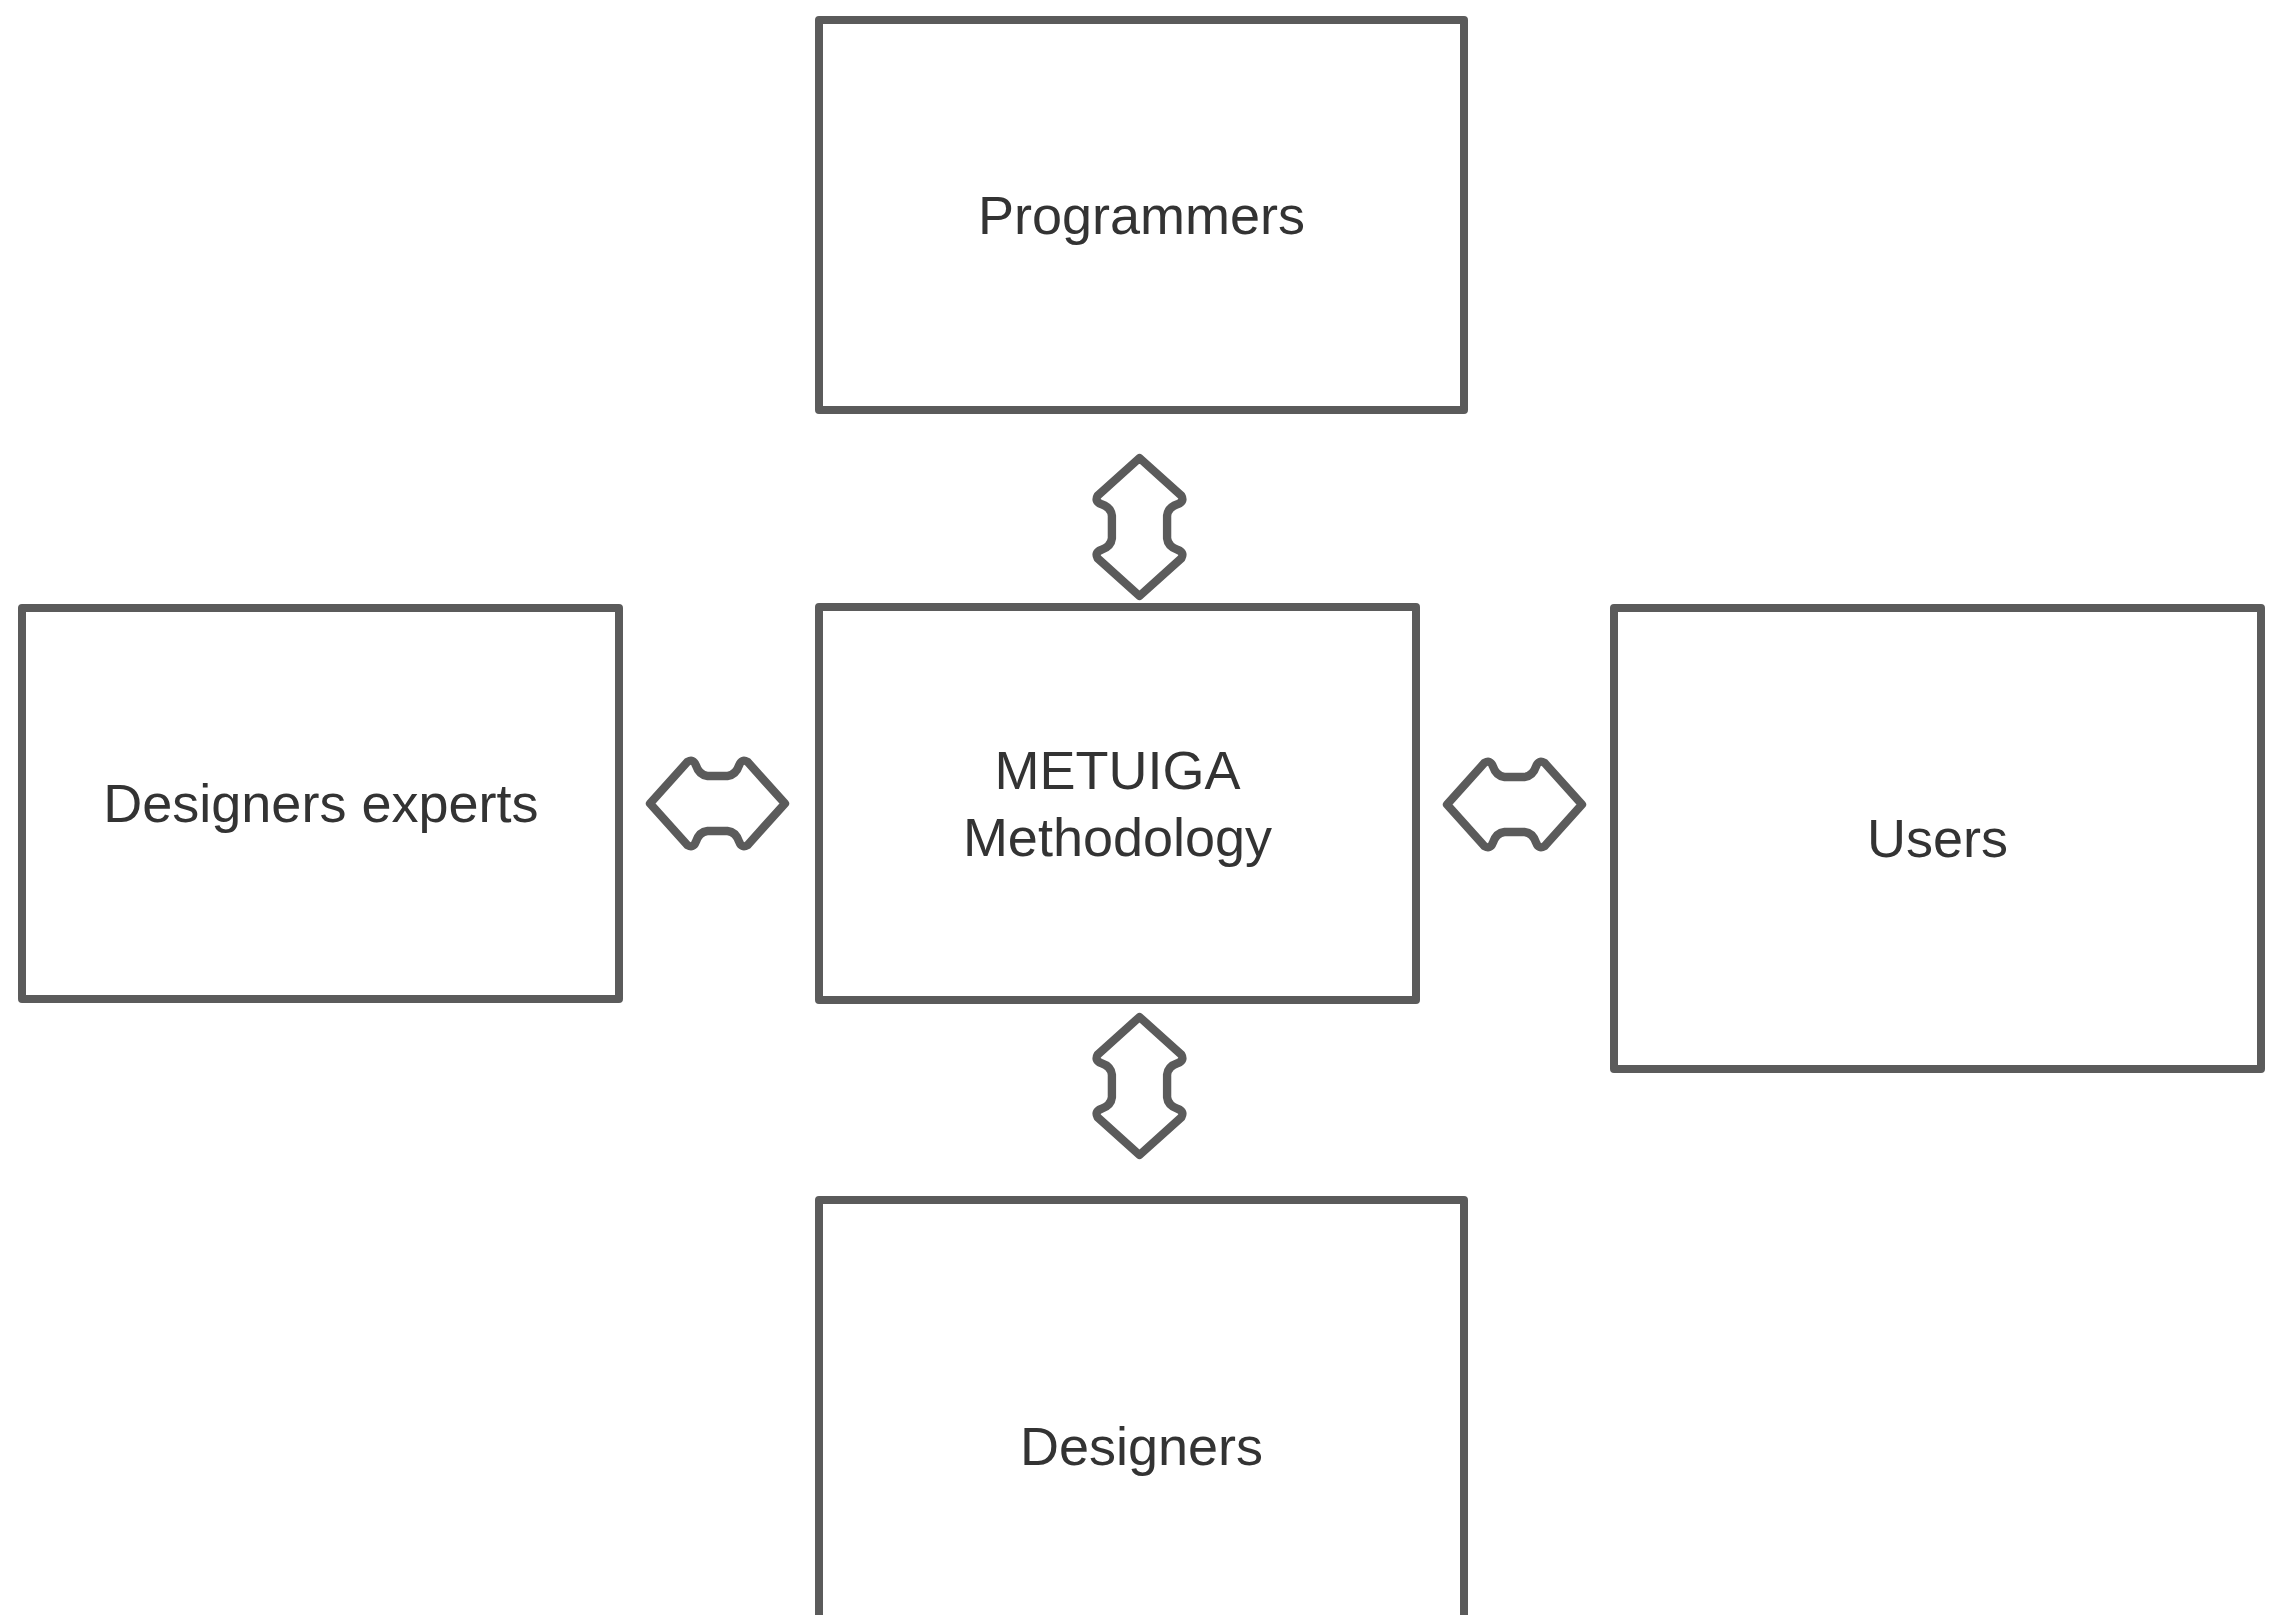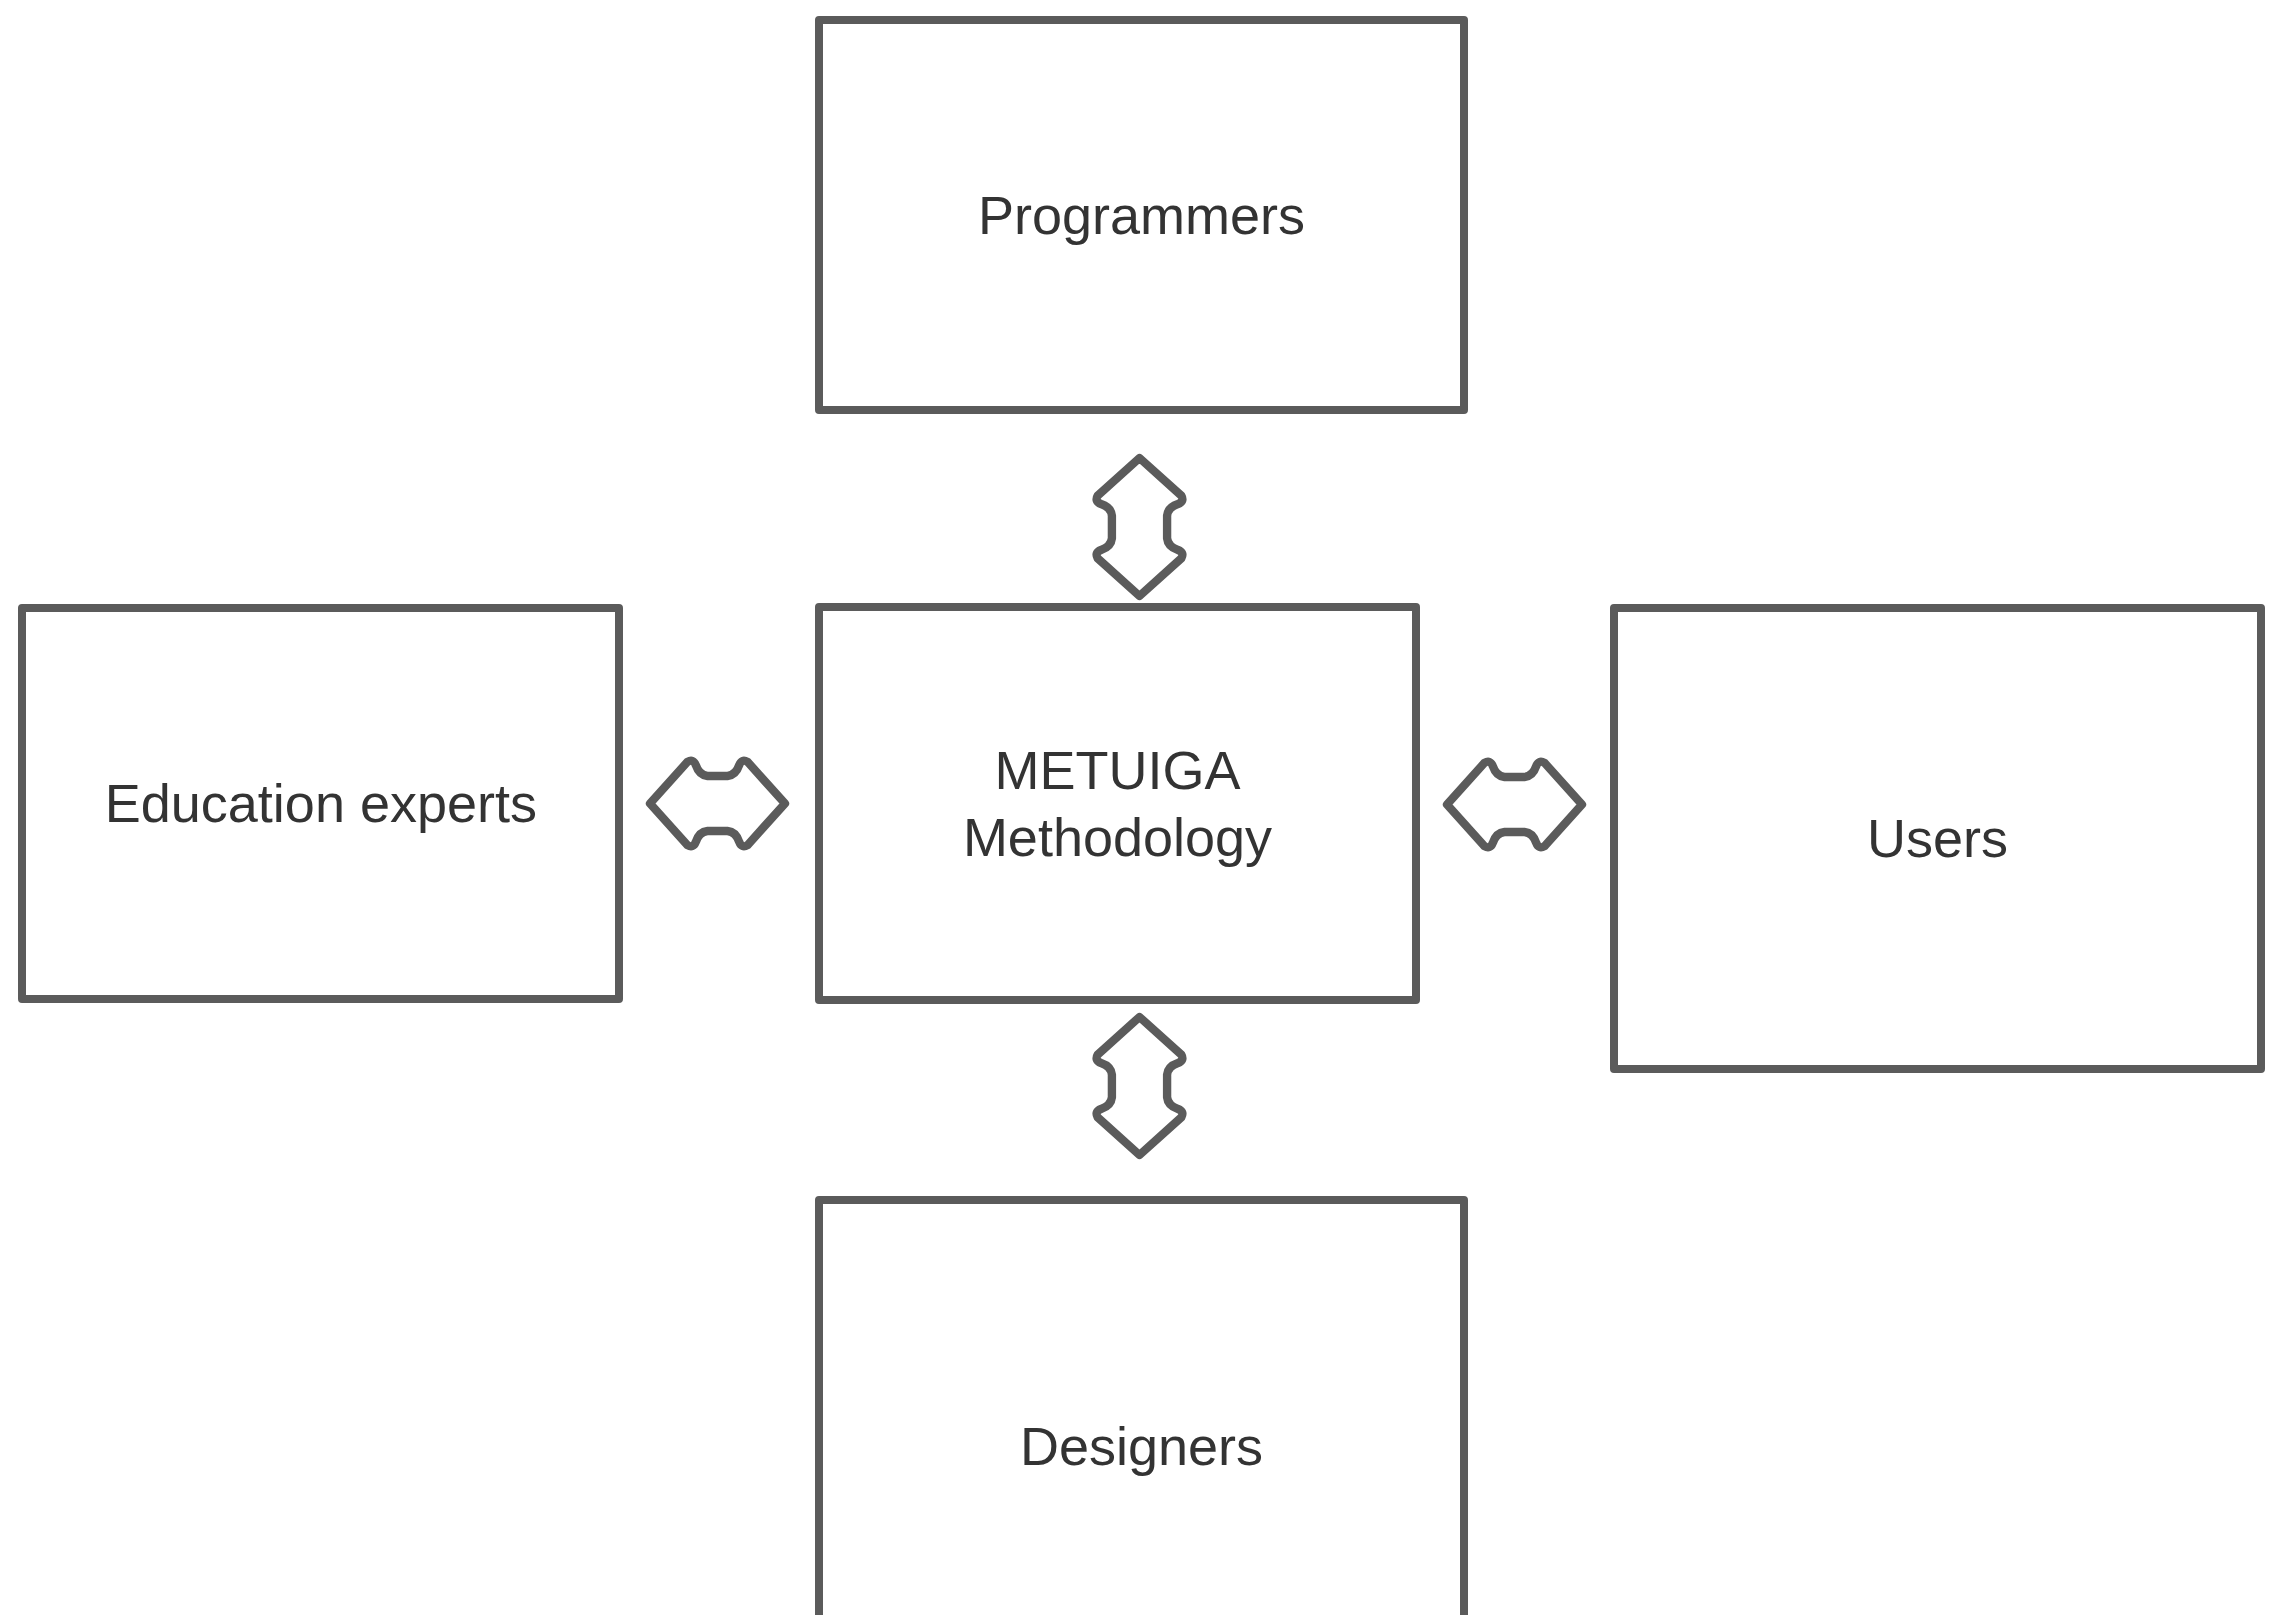--- a/index.html
+++ b/index.html
@@ -55,21 +55,21 @@
 </head>
 <body>
 
 <div class="canvas">
 
   <div class="node node-programmers">
     <span class="node-label">Programmers</span>
   </div>
 
   <div class="node node-education">
-    <span class="node-label">Education experts</span>
+    <span class="node-label">Designers experts</span>
   </div>
 
   <div class="node node-metuiga">
     <span class="node-label">METUIGA
 Methodology</span>
   </div>
 
   <div class="node node-users">
     <span class="node-label">Users</span>
   </div>

